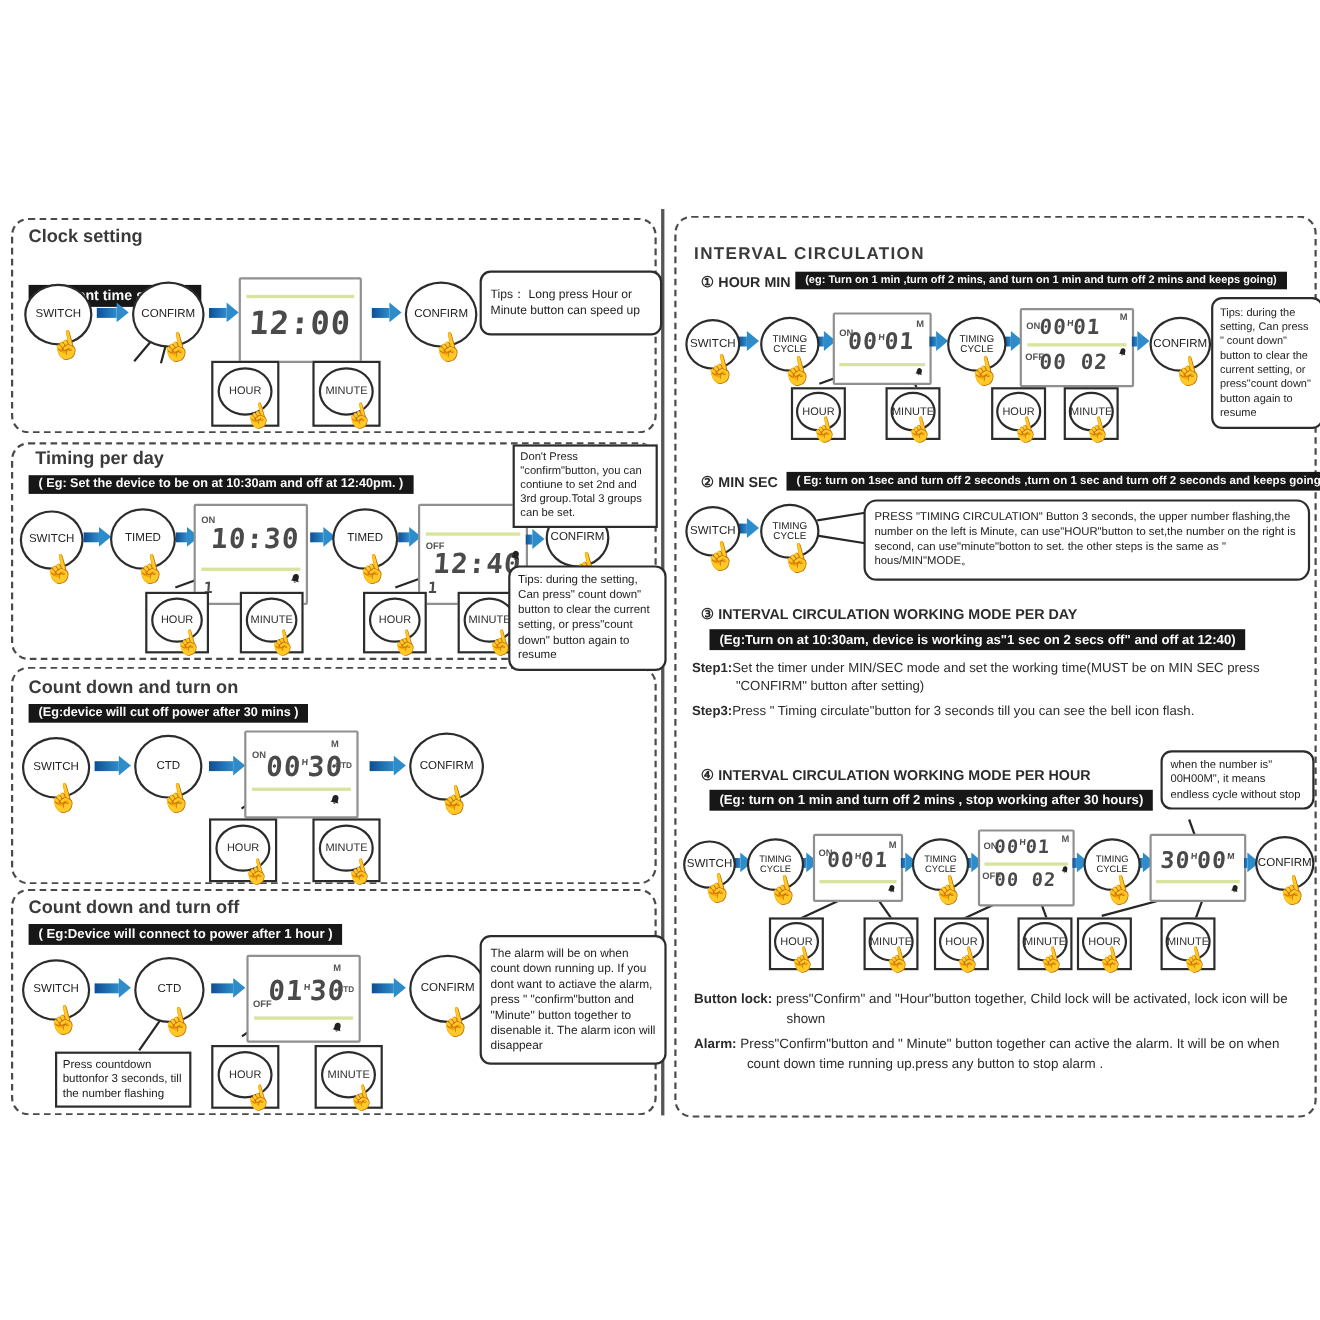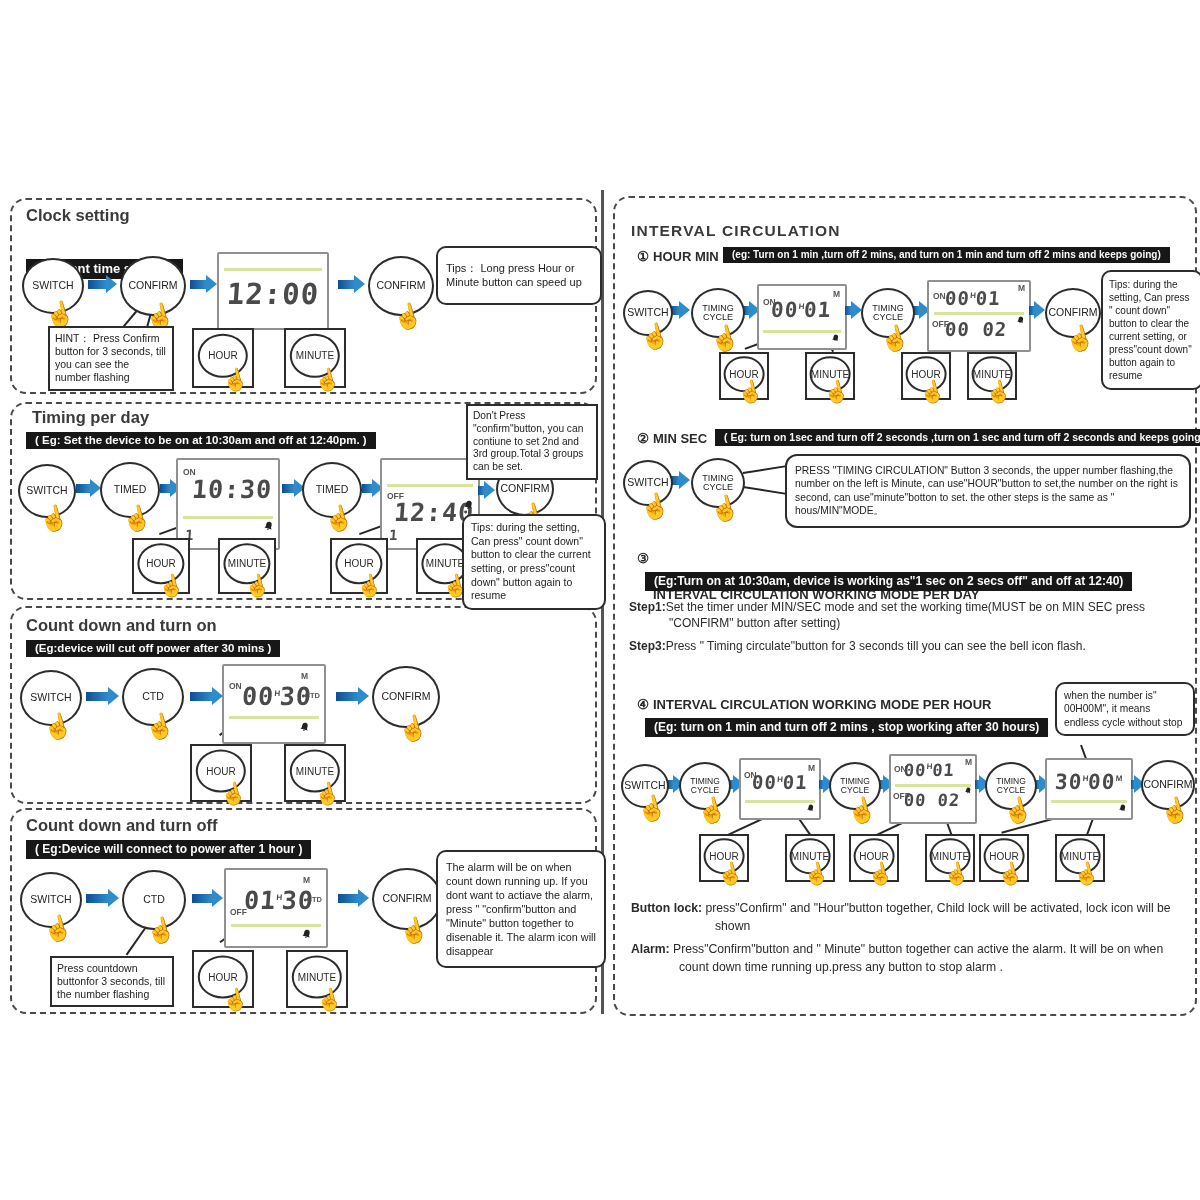--- a/index.html
+++ b/index.html
@@ -60,21 +60,20 @@
   <div class="arr" style="left:326px;top:80px;width:16px;"></div>
   <div class="cbtn" style="left:356px;top:56px;width:62px;height:56px;">
       <span>CONFIRM</span>
       <span class="hand">☝</span>
     </div>
 
   <div class="rnote" style="left:424px;top:46px;width:146px;font-size:11px;padding:13px 8px;">Tips：  Long press Hour or Minute button can speed up</div>
 
   <div class="ln" style="left:128px;top:106px;width:28px;transform:rotate(130deg);"></div>
   <div class="ln" style="left:140px;top:108px;width:22px;transform:rotate(105deg);"></div>
-  <div class="note" style="left:36px;top:126px;width:112px;">HINT： Press Confirm button for 3 seconds, till you can see the number flashing</div>
 
   <div class="ln" style="left:236px;top:104px;width:34px;transform:rotate(148deg);"></div>
   <div class="ln" style="left:258px;top:104px;width:40px;transform:rotate(28deg);"></div>
   <div class="sq" style="left:180px;top:128px;width:58px;height:56px;">
       <span class="cc">HOUR</span>
       <span class="hand">☝</span>
     </div>
   <div class="sq" style="left:272px;top:128px;width:58px;height:56px;">
       <span class="cc">MINUTE</span>
       <span class="hand">☝</span>
@@ -340,21 +339,21 @@
   <div class="cbtn" style="left:76px;top:260px;width:50px;height:46px;font-size:9px;">
       <span>TIMING</span>
       <span>CYCLE</span>
       <span class="hand">☝</span>
     </div>
   <div class="ln" style="left:128px;top:274px;width:44px;transform:rotate(-9deg);"></div>
   <div class="ln" style="left:128px;top:288px;width:44px;transform:rotate(9deg);"></div>
   <div class="rnote" style="left:170px;top:256px;width:386px;font-size:10.3px;border-radius:12px;">PRESS "TIMING CIRCULATION" Button 3 seconds,  the upper number flashing,the number on the left is Minute, can use"HOUR"button to set,the number on the right is second, can use"minute"botton to set. the other steps is the same as " hous/MIN"MODE。</div>
 
   <span class="h-num" style="left:22px;top:352px;">③</span>
-  <span class="h-name" style="left:38px;top:353px;margin-top:36px;">INTERVAL  CIRCULATION WORKING MODE PER DAY</span>
+  <span class="h-name" style="left:38px;top:353px;">INTERVAL  CIRCULATION WORKING MODE PER DAY</span>
   <div class="bar" style="left:30px;top:374px;font-size:12px;">(Eg:Turn on at 10:30am, device is working as"1 sec on 2 secs off" and off at 12:40)</div>
 
   <div style="position:absolute;left:14px;top:402px;width:556px;">
     <p class="step"><b>Step1:</b><span>Set the timer under MIN/SEC mode and set the working time(MUST be on MIN SEC  press "CONFIRM" button after setting)</span></p>
     <p class="step"><b>Step3:</b><span>Press " Timing circulate"button for 3 seconds till you can see the bell icon flash.</span></p>
   </div>
 
   <span class="h-num" style="left:22px;top:498px;">④</span>
   <span class="h-name" style="left:38px;top:499px;">INTERVAL CIRCULATION  WORKING MODE PER HOUR</span>
   <div class="bar" style="left:30px;top:520px;font-size:12px;">(Eg: turn on 1 min and turn off 2 mins , stop working after 30 hours)</div>

